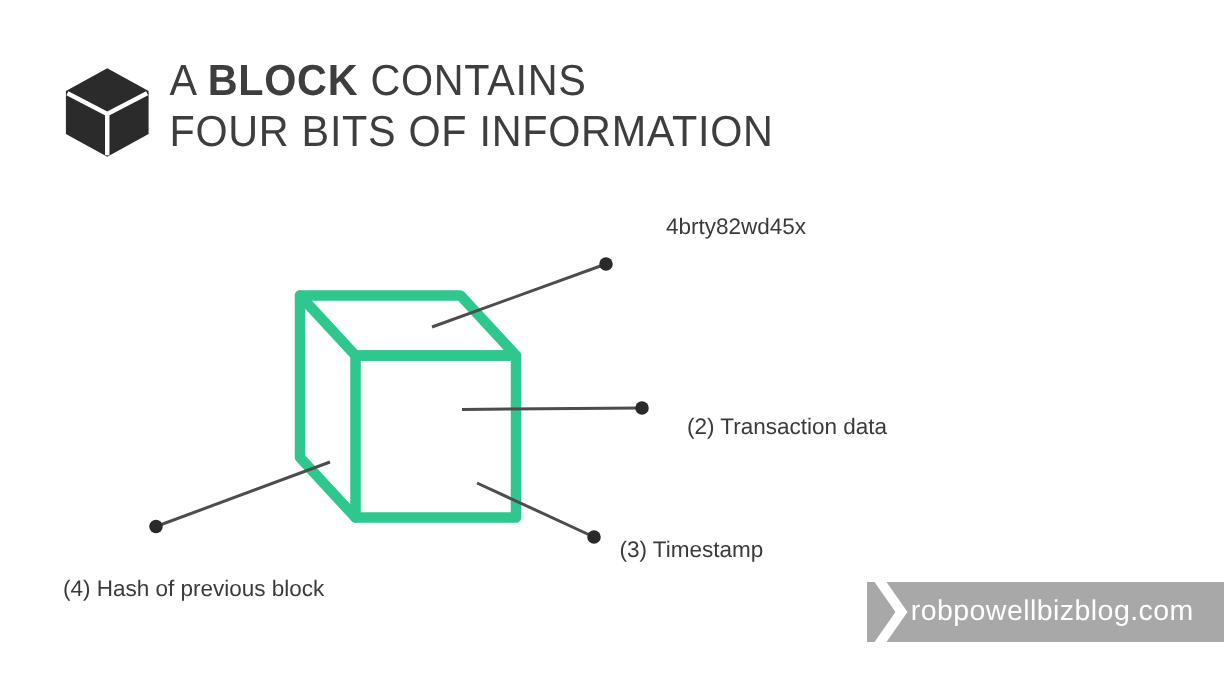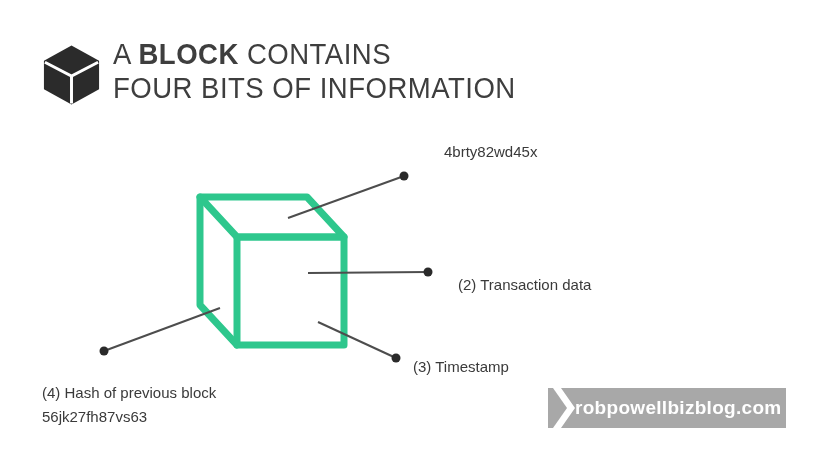--- a/index.html
+++ b/index.html
@@ -39,21 +39,21 @@
 
   
   .label {
     position: absolute;
     font-size: 15px; line-height: 24px;
     color: var(--label_text);
     white-space: nowrap;
   }
 
   
-  .banner { position: absolute; left: 540px; top: 388px; width: 246px; height: 40px; font-weight: bold; }
+  .banner { position: absolute; left: 570px; top: 388px; width: 246px; height: 40px; }
   .banner .piece { position: absolute; inset: 0; background: var(--banner_bg); }
   .banner .arrow { clip-path: polygon(8px 0, 13px 0, 27px 50%, 13px 100%, 8px 100%); }
   .banner .band  { clip-path: polygon(21px 0, 100% 0, 100% 100%, 21px 100%, 35px 50%); }
   .banner .text {
     position: absolute; left: 35px; right: 18px; top: 0; bottom: 0;
     text-align: center; line-height: 40px;
     font-size: 19px; letter-spacing: 0.3px;
     color: var(--banner_text);
   }
 </style>
@@ -100,21 +100,20 @@
   <div class="label" style="left:458px; top:231px;margin-top:42px;">
     <div>(2) Transaction data</div>
   </div>
 
   <div class="label" style="left:413px; top:355px;text-align:right;">
     <div>(3) Timestamp</div>
   </div>
 
   <div class="label" style="left:42px; top:366px;margin-top:15px;">
     <div>(4) Hash of previous block</div>
-    <div>56jk27fh87vs63</div>
   </div>
 
   <div class="banner">
     <div class="piece arrow"></div>
     <div class="piece band"></div>
     <span class="text">robpowellbizblog.com</span>
   </div>
 
 </div>
 

